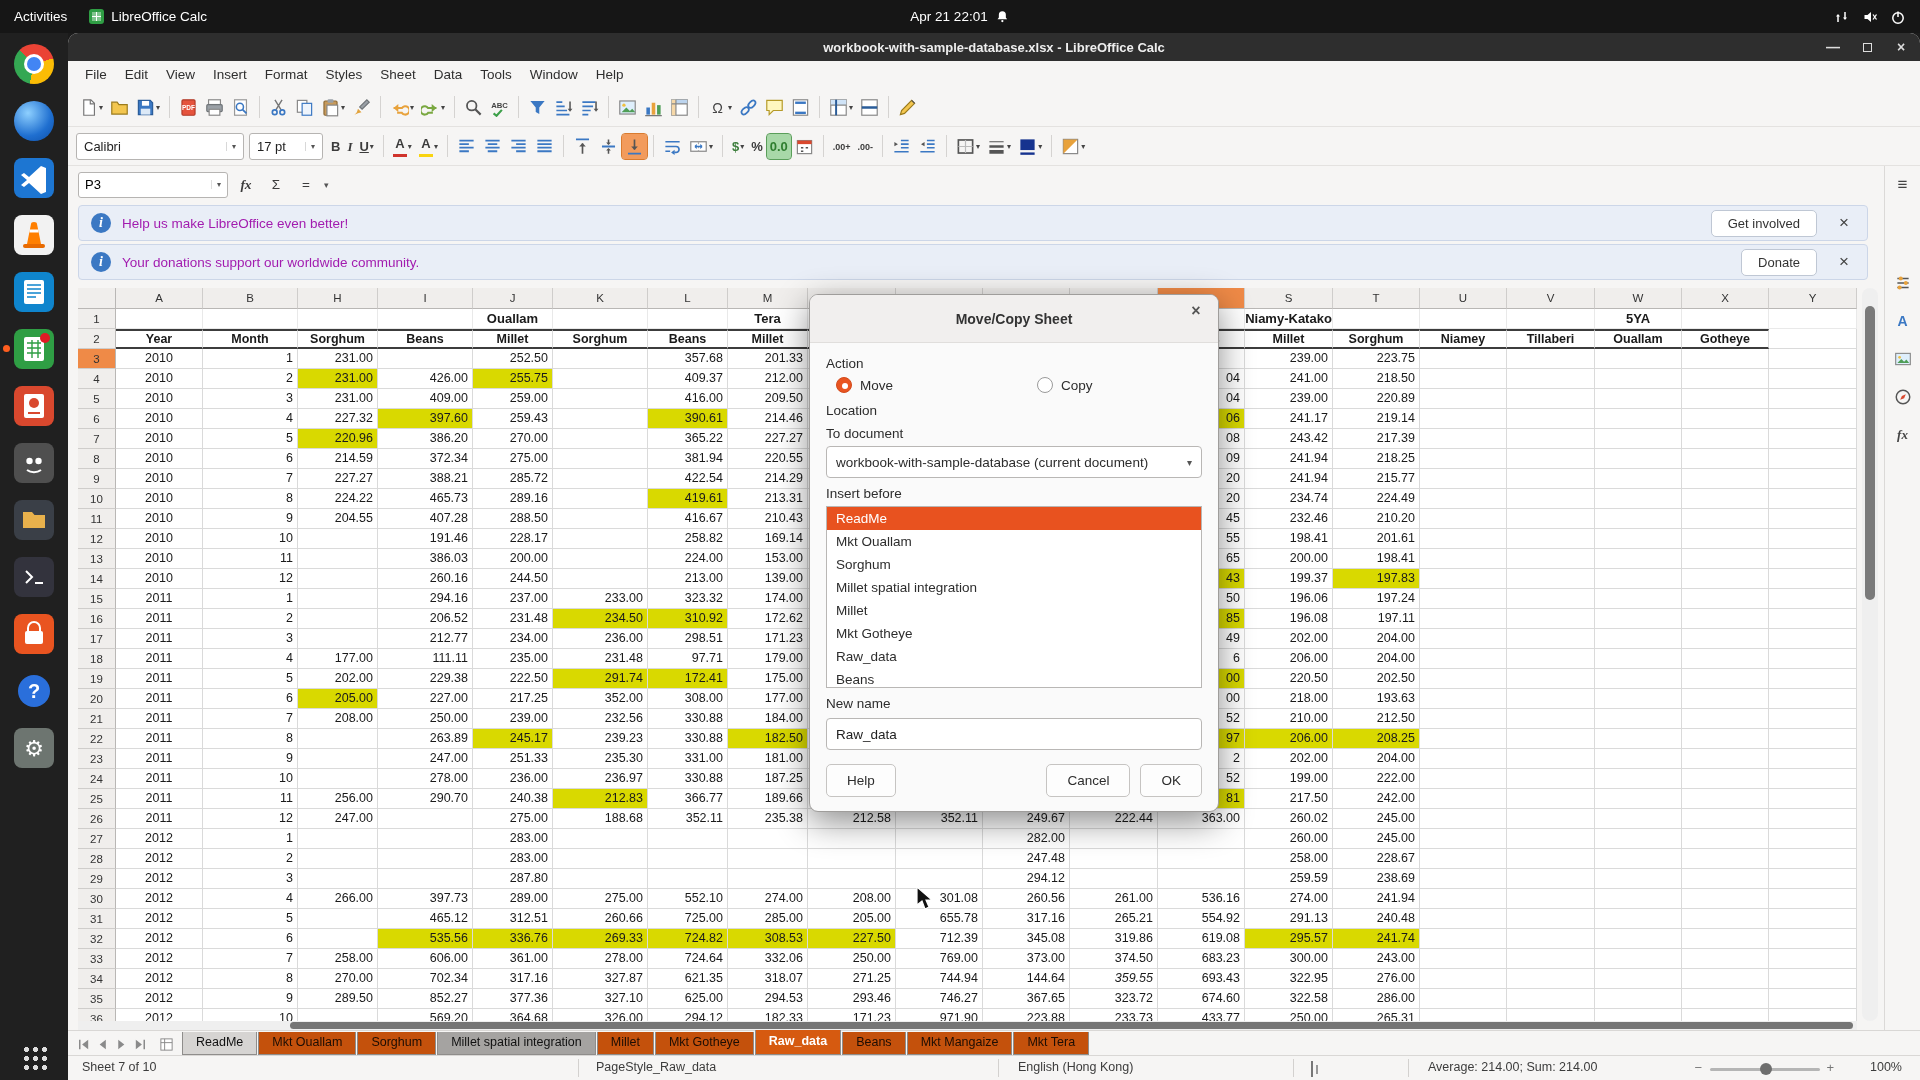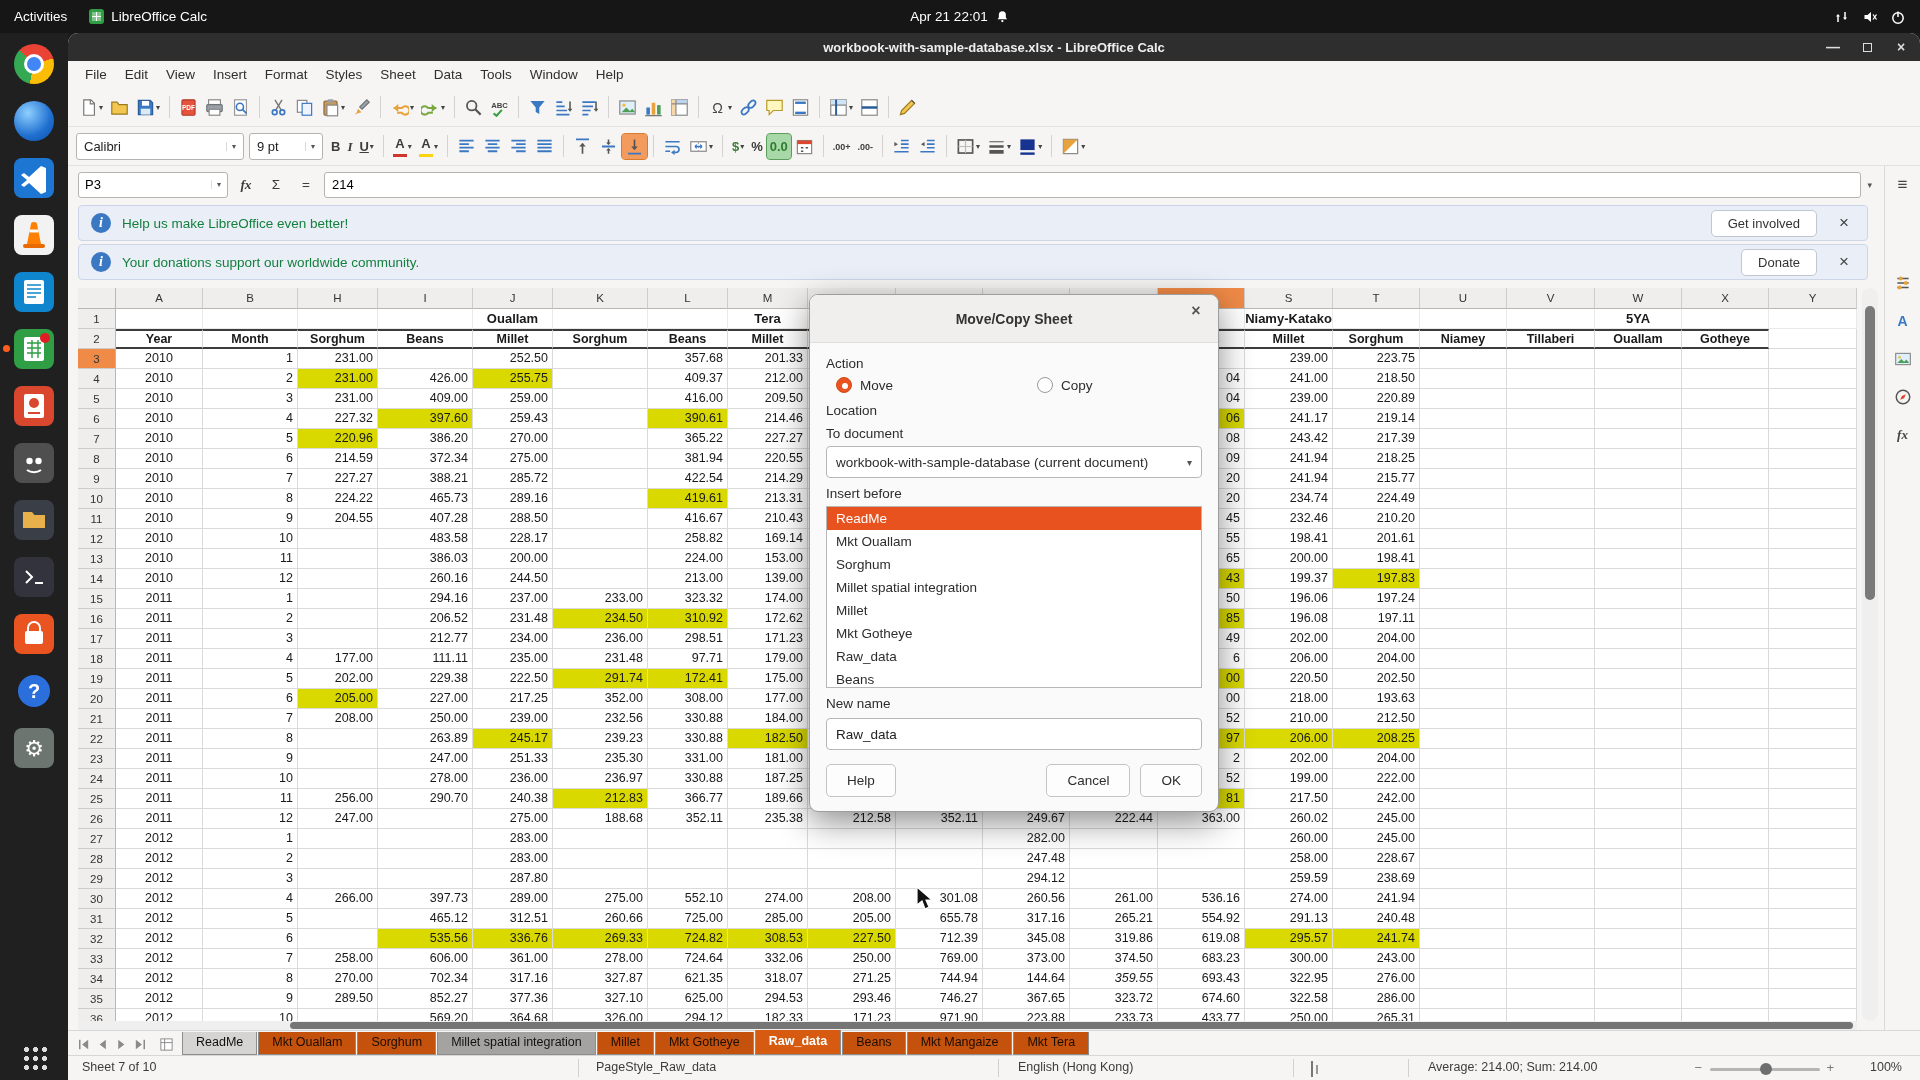--- a/index.html
+++ b/index.html
@@ -81,21 +81,21 @@
   .fxi { font-style:italic; font-family:"Liberation Serif",serif; font-weight:bold; }
   .fx-input { flex:1; height:26px; background:#fff; border:1px solid #b6b4b2; border-radius:3px;
               display:flex; align-items:center; font-size:13px; padding:0 7px; }
   .fbar-caret { font-size:9px; color:#555; }
 
   
   .infobar { position:absolute; left:10px; width:1790px; height:36px; background:#e9eef7;
              border:1px solid #ccd6e8; border-radius:4px; display:flex; align-items:center; padding:0 12px; }
   .ib-icon { width:20px; height:20px; border-radius:50%; background:#3b78c3; color:#fff; font-family:"Liberation Serif",serif;
              font-style:italic; font-weight:bold; display:flex; align-items:center; justify-content:center; font-size:14px; }
-  .ib-text { margin-left:11px; font-size:13.5px; color:#15803d;text-align:center; }
+  .ib-text { margin-left:11px; font-size:13.5px; color:#a21caf;text-align:center; }
   .ib-spacer { flex:1; }
   .ib-btn { height:27px; padding:0 16px; background:#fff; border:1px solid #bfc7d4; border-radius:5px;
             font-size:13px; color:#333; font-family:inherit; margin-right:16px; }
   .ib-close { font-size:17px; color:#444; width:22px; text-align:center; }
 
   
   #grid { position:absolute; left:10px; top:255px; width:1779px; height:733px; background:#fff;
           overflow:hidden; font-size:12.5px; color:#1a1a1a; }
   .grow { display:flex; height:20px; }
   .ghead { height:21px; }
@@ -584,21 +584,21 @@
             </svg>
           </span>
         </span>
       </div>
     <div class="toolbar" id="tb2">
       <div class="combo combo-font">
         <span class="cv">Calibri</span>
           <span class="cc">▾</span>
       </div>
       <div class="combo combo-size">
-        <span class="cv">9 pt</span>
+        <span class="cv">17 pt</span>
           <span class="cc">▾</span>
       </div>
       <span id="tb2icons" style="display:flex;align-items:center;gap:1px;">
           <span class="tbtn">
             <span class="ticon"><span class="tx">B</span></span>
           </span>
           <span class="tbtn">
             <span class="ticon"><span class="tx" style="font-style:italic;font-family:'Liberation Serif',serif;">I</span></span>
           </span>
           <span class="tbtn">
@@ -789,23 +789,20 @@
     </div>
 
     <div class="fbar">
       <div class="namebox">
         <span class="nbv">P3</span>
           <span class="nb-caret">▾</span>
       </div>
       <span class="fbtn fxi">fx</span>
       <span class="fbtn">Σ</span>
       <span class="fbtn">=</span>
-      <div class="fx-input">
-        <span>214</span>
-      </div>
       <span class="fbar-caret">▾</span>
     </div>
 
     <div id="infobars">
         <div class="infobar" style="top: 172px;">
           <span class="ib-icon">i</span>
           <span class="ib-text">Help us make LibreOffice even better!</span>
           <span class="ib-spacer"></span>
           <button class="ib-btn">Get involved</button>
           <span class="ib-close">×</span>
@@ -1102,21 +1099,21 @@
           <div class="gc num" style="width: 88px;"></div>
           <div class="gc num" style="width: 87px;"></div>
           <div class="gc num" style="width: 87px;"></div>
           <div class="gc num" style="width: 88px;"></div>
         </div>
         <div class="grow">
           <div class="grh">12</div>
           <div class="gc ctr" style="width: 87px;">2010</div>
           <div class="gc num" style="width: 95px;">10</div>
           <div class="gc num" style="width: 80px;"></div>
-          <div class="gc num" style="width: 95px;">483.58</div>
+          <div class="gc num" style="width: 95px;">191.46</div>
           <div class="gc num" style="width: 80px;">228.17</div>
           <div class="gc num" style="width: 95px;"></div>
           <div class="gc num" style="width: 80px;">258.82</div>
           <div class="gc num" style="width: 80px;">169.14</div>
           <div class="gc num" style="width: 88px;"></div>
           <div class="gc num" style="width: 87px;"></div>
           <div class="gc num" style="width: 87px;"></div>
           <div class="gc num" style="width: 88px;"></div>
           <div class="gc num" style="width: 87px;">55</div>
           <div class="gc num" style="width: 88px;">198.41</div>

